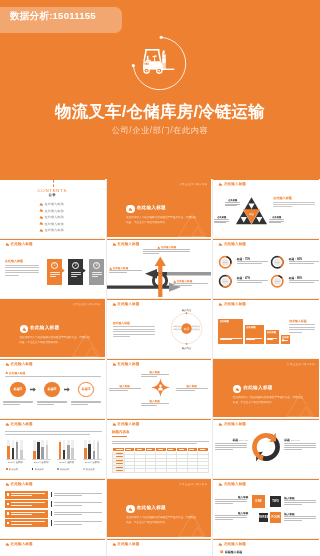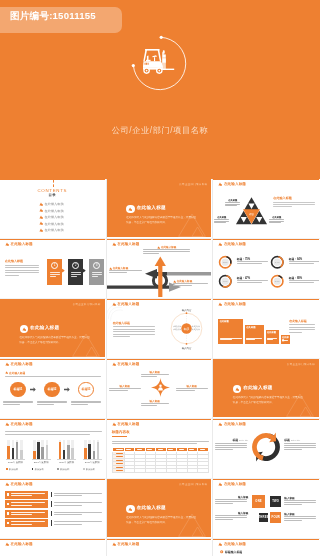--- a/index.html
+++ b/index.html
@@ -35,21 +35,21 @@
   .div-title{position:absolute;color:#fff;font-size:4.6px;font-weight:bold;letter-spacing:.3px}
   .div-body{position:absolute;color:#fae0c8;font-size:2.6px;line-height:2.0;letter-spacing:0px}
 </style>
 </head>
 <body>
 
 <div id="page">
 
   <div class="hero">
     <div class="wm">
-      <div class="wm-l1">图片编号:15011155</div>
+      <div class="wm-l1">数据分析:15011155</div>
     </div>
     <svg class="hero-art" viewBox="0 0 76 64">
       <path d="M39.3 4.3 A26.2 26.2 0 1 1 11.4 32.6" fill="none" stroke="#fff" stroke-width="0.85" stroke-linecap="round"></path>
       <circle cx="39.2" cy="4.3" r="1.6" fill="#fff"></circle>
       <circle cx="11.3" cy="32.6" r="1.6" fill="#fff"></circle>
       <g fill="#fff" transform="translate(21.0,16.0)" stroke="none">
 
         <path d="M2.1 0.0 L16.5 0.0 L16.5 1.6 L2.1 1.6 Z"></path>
 
         <path d="M2.5 0.2 L4.1 0.7 L1.6 12.8 L0.2 12.5 Z"></path>
@@ -80,21 +80,22 @@
 
         <path d="M19.3 3.2 L20.7 3.2 L20.7 21.0 L19.3 21.0 Z"></path>
         <path d="M21.3 5.4 L22.6 5.4 L22.6 21.0 L21.3 21.0 Z"></path>
         <path d="M19.8 2.4 C19.8 1.0 21.7 1.0 21.7 2.4 L21.7 4.4 L19.8 4.4 Z"></path>
         <path d="M19.7 5.6 L22.5 5.6 L22.5 8.3 L19.7 8.3 Z"></path>
         <path d="M19.5 9.4 L22.8 9.4 L22.8 13.7 L19.5 13.7 Z"></path>
 
         <path d="M19.4 19.6 L31.2 19.6 L31.2 21.0 L19.4 21.0 Z"></path>
       </g>
     </svg>
-    <div class="subtitle">公司/企业/部门/项目名称</div>
+    <div class="title">物流叉车/仓储库房/冷链运输</div>
+    <div class="subtitle">公司/企业/部门/在此内容</div>
   </div>
 
   <div class="grid" id="grid">
       <div class="row">
         <div class="cell">
           <div class="slide">
             <div class="sh-bar"></div>
             <div style="position: absolute; left: 53px; top: 1px; width: 0px; height: 7px; border-left: 0.6px dashed rgb(238, 128, 49);"></div>
             <div style="position: absolute; left: 0px; top: 8.5px; width: 100%; text-align: center; color: rgb(238, 128, 49); font-size: 4.4px; letter-spacing: 0.7px;">CONTENTS</div>
             <div style="position: absolute; left: 0px; top: 14px; width: 100%; text-align: center; color: rgb(85, 85, 85); font-size: 3.4px; font-weight: bold; letter-spacing: 0.4px;">目录</div>

